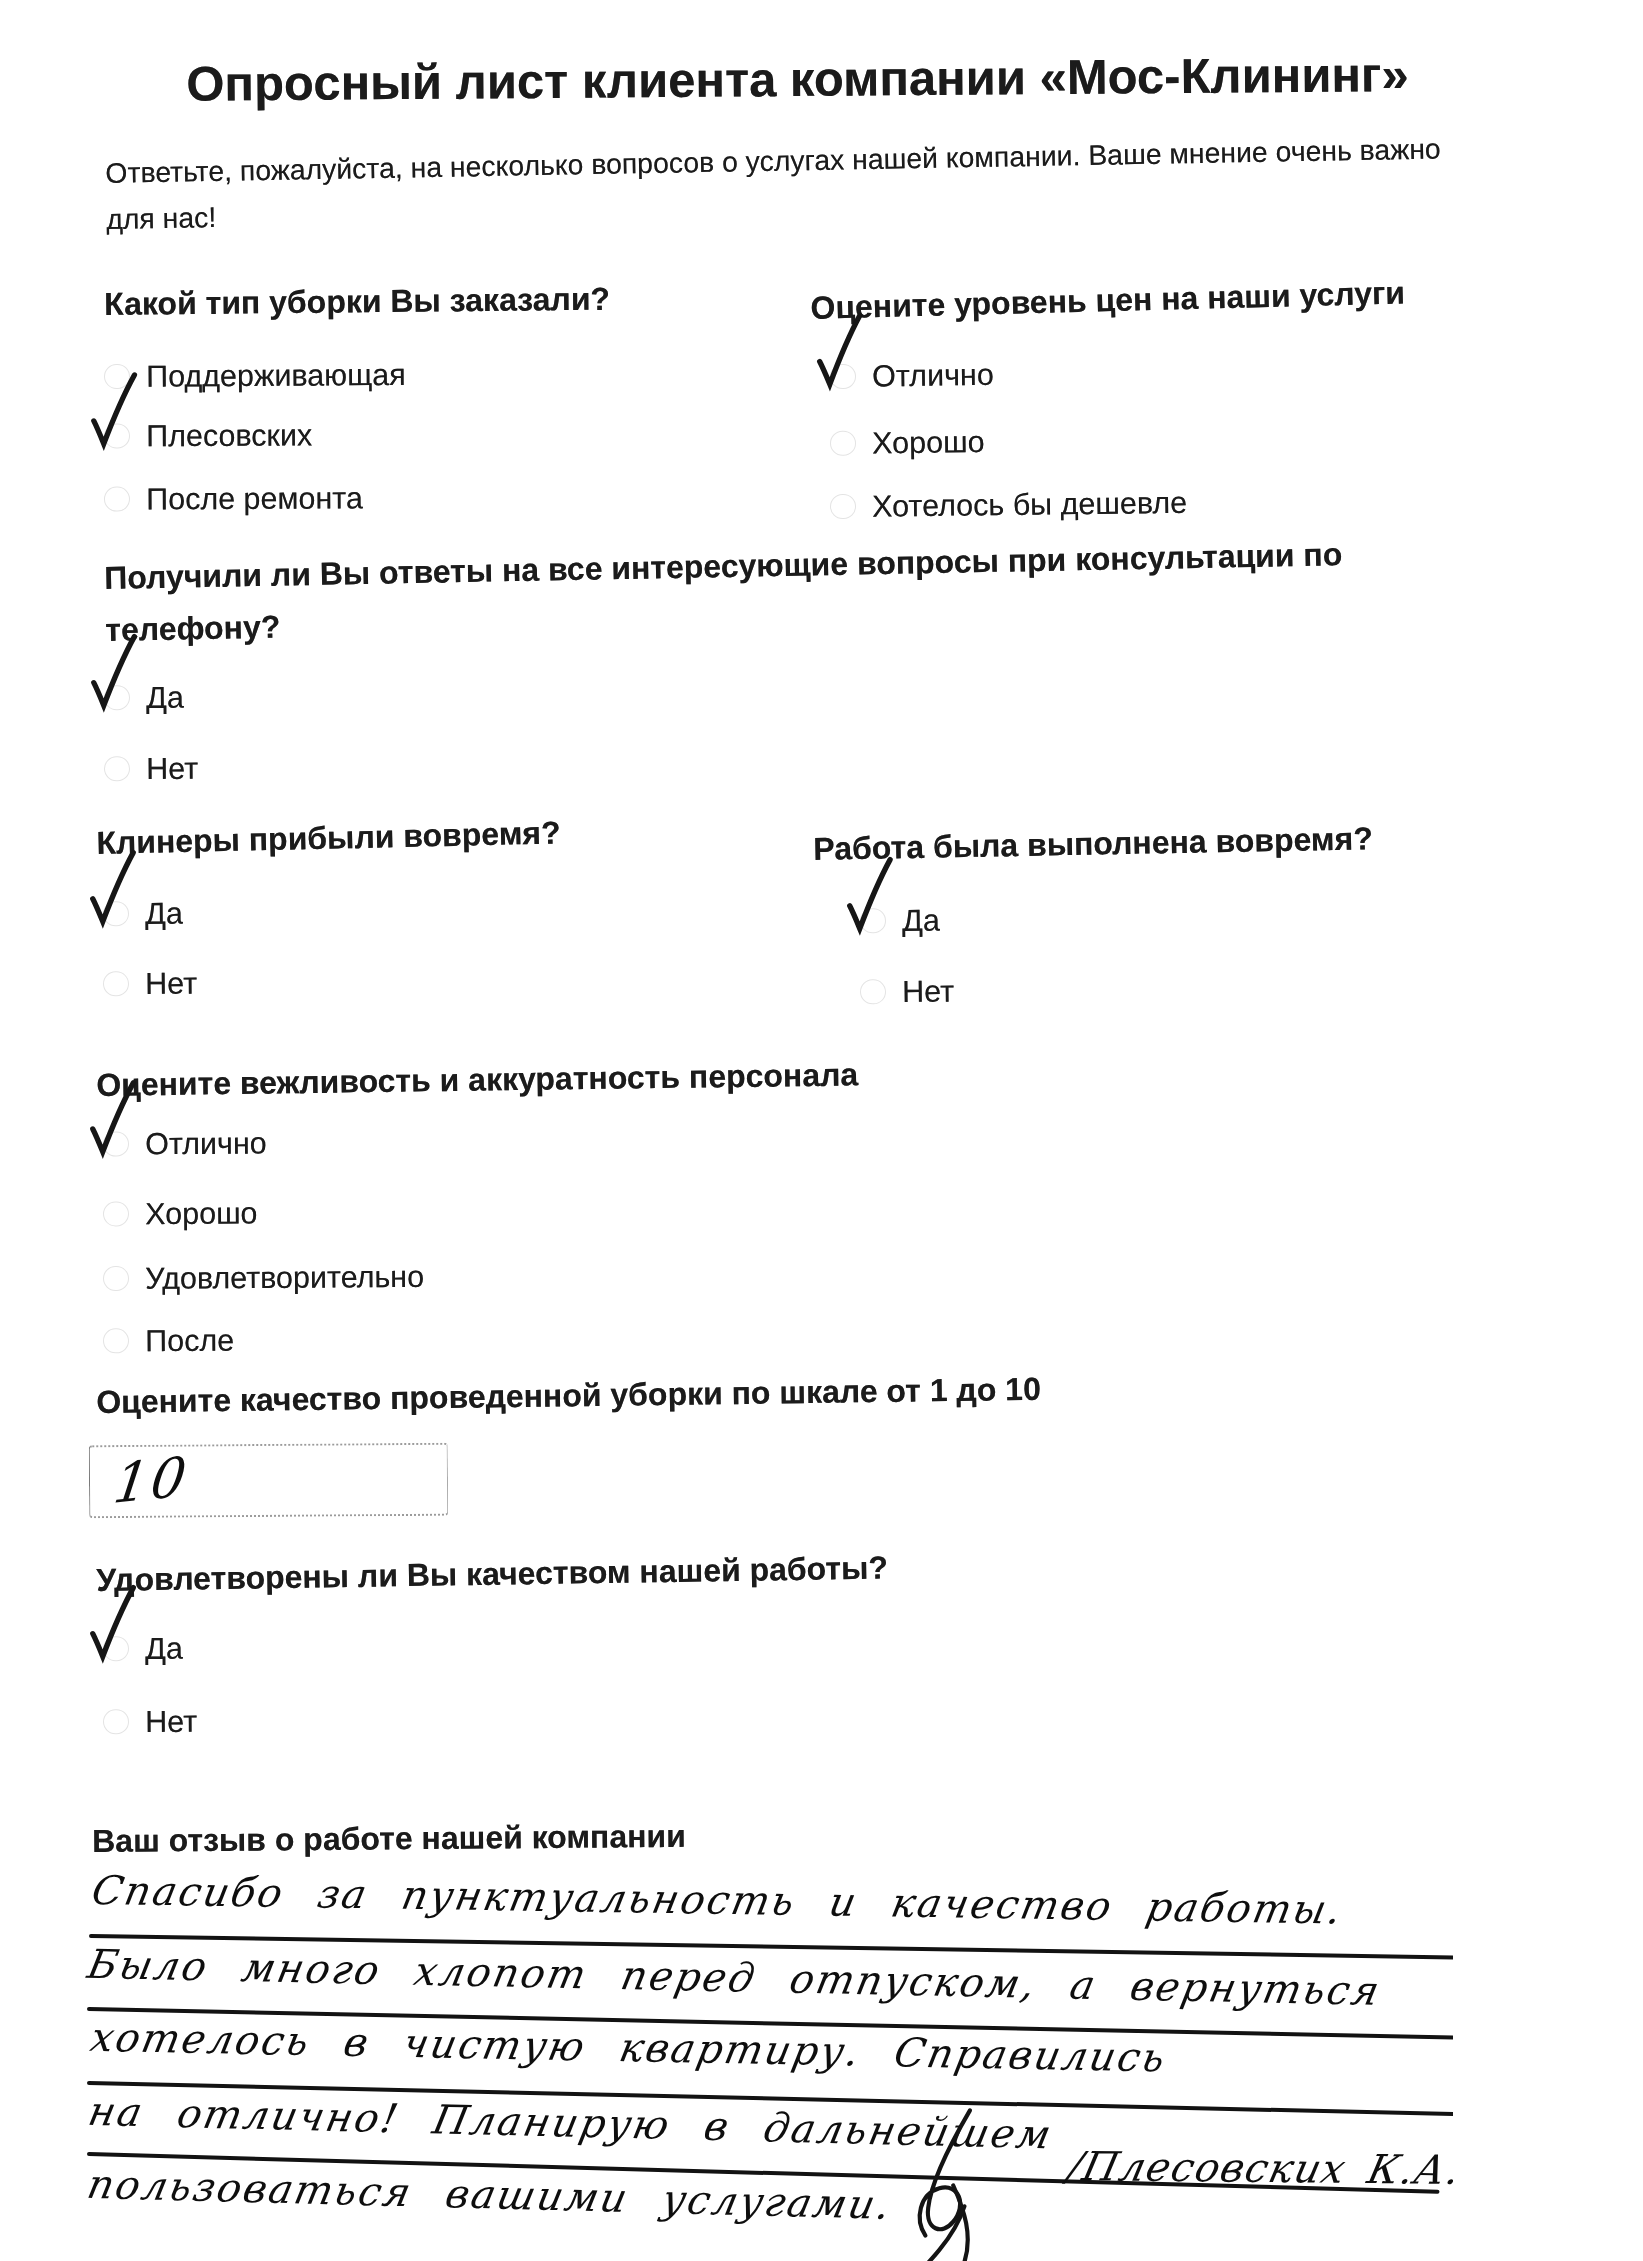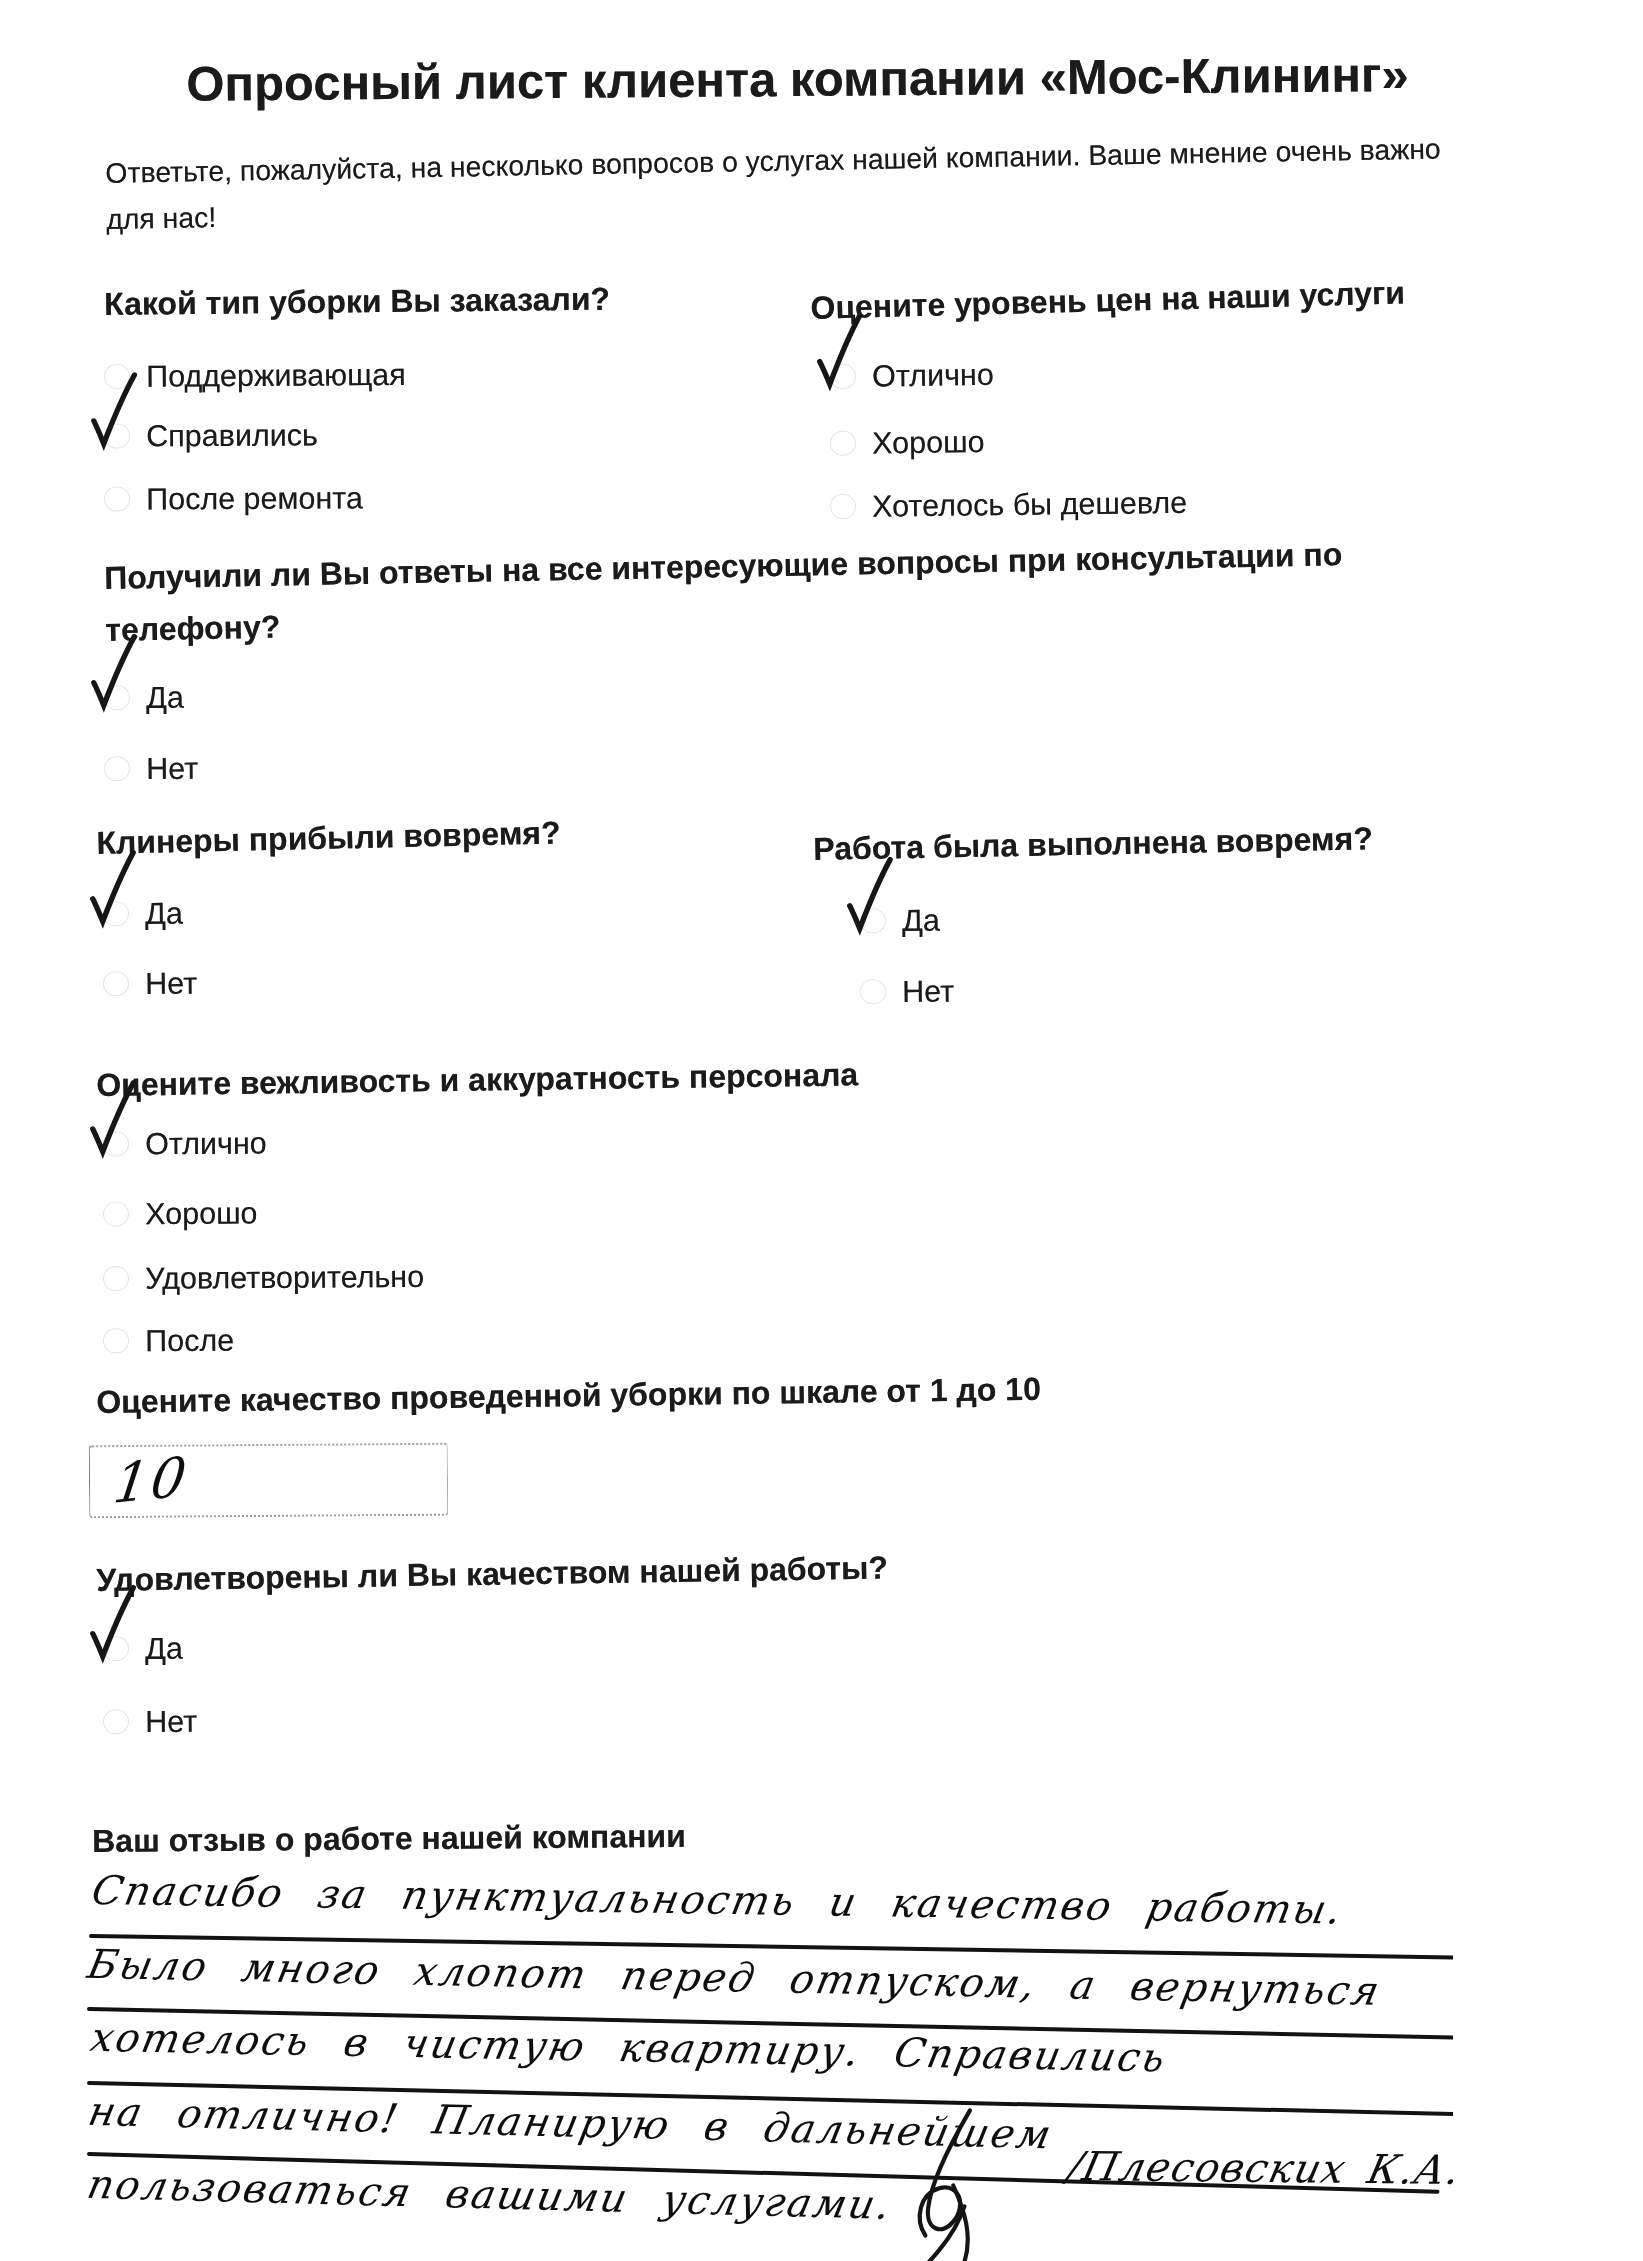--- a/index.html
+++ b/index.html
@@ -57,21 +57,21 @@
 
   <div class="qtitle" style="top:286px;left:104px;transform:rotate(-0.6deg);">Какой тип уборки Вы заказали?</div>
 
   <div class="option" style="top:358px;left:104px;transform:rotate(-0.4deg);">
     <span class="circle"></span>
     <span class="olabel">Поддерживающая</span>
 
   </div>
   <div class="option" style="top:418px;left:104px;transform:rotate(-0.3deg);">
     <span class="circle"></span>
-    <span class="olabel">Справились</span>
+    <span class="olabel">Плесовских</span>
     <svg class="check big" viewBox="0 0 64 104">
         <path d="M8 64 C12 72 16 82 20 92 C34 56 48 26 58 8" stroke="#161616" stroke-width="6.5" fill="none" stroke-linecap="round"></path>
       </svg>
   </div>
   <div class="option" style="top:481px;left:104px;transform:rotate(-0.3deg);">
     <span class="circle"></span>
     <span class="olabel">После ремонта</span>
 
   </div>
 

